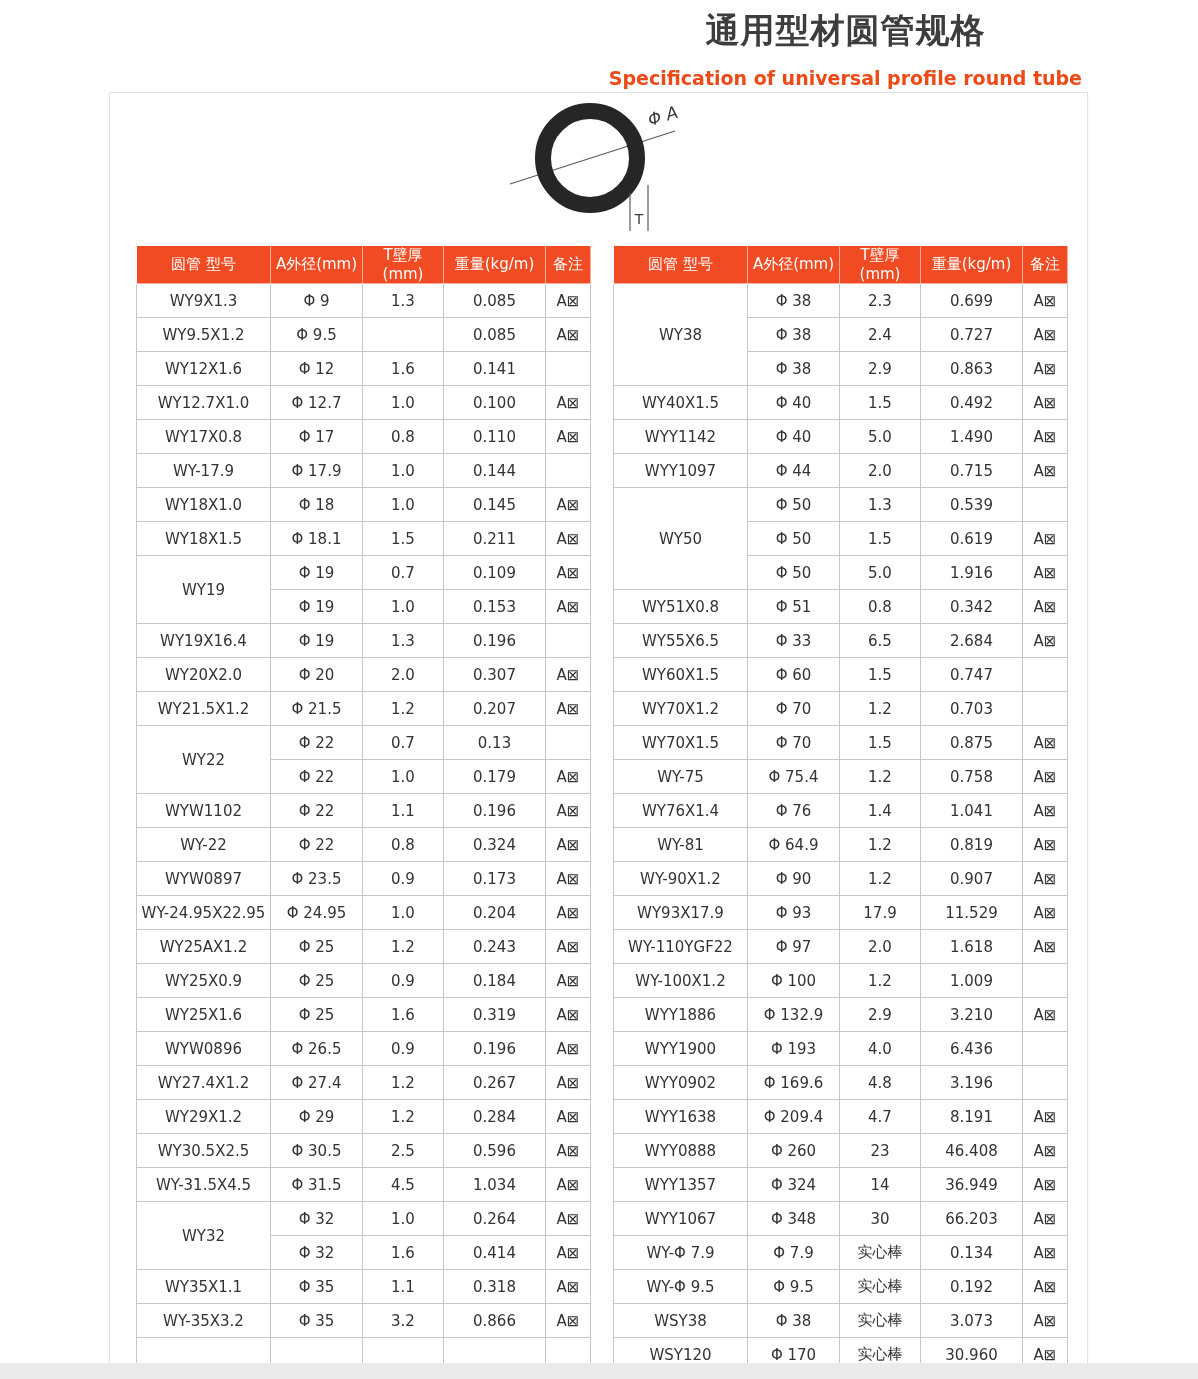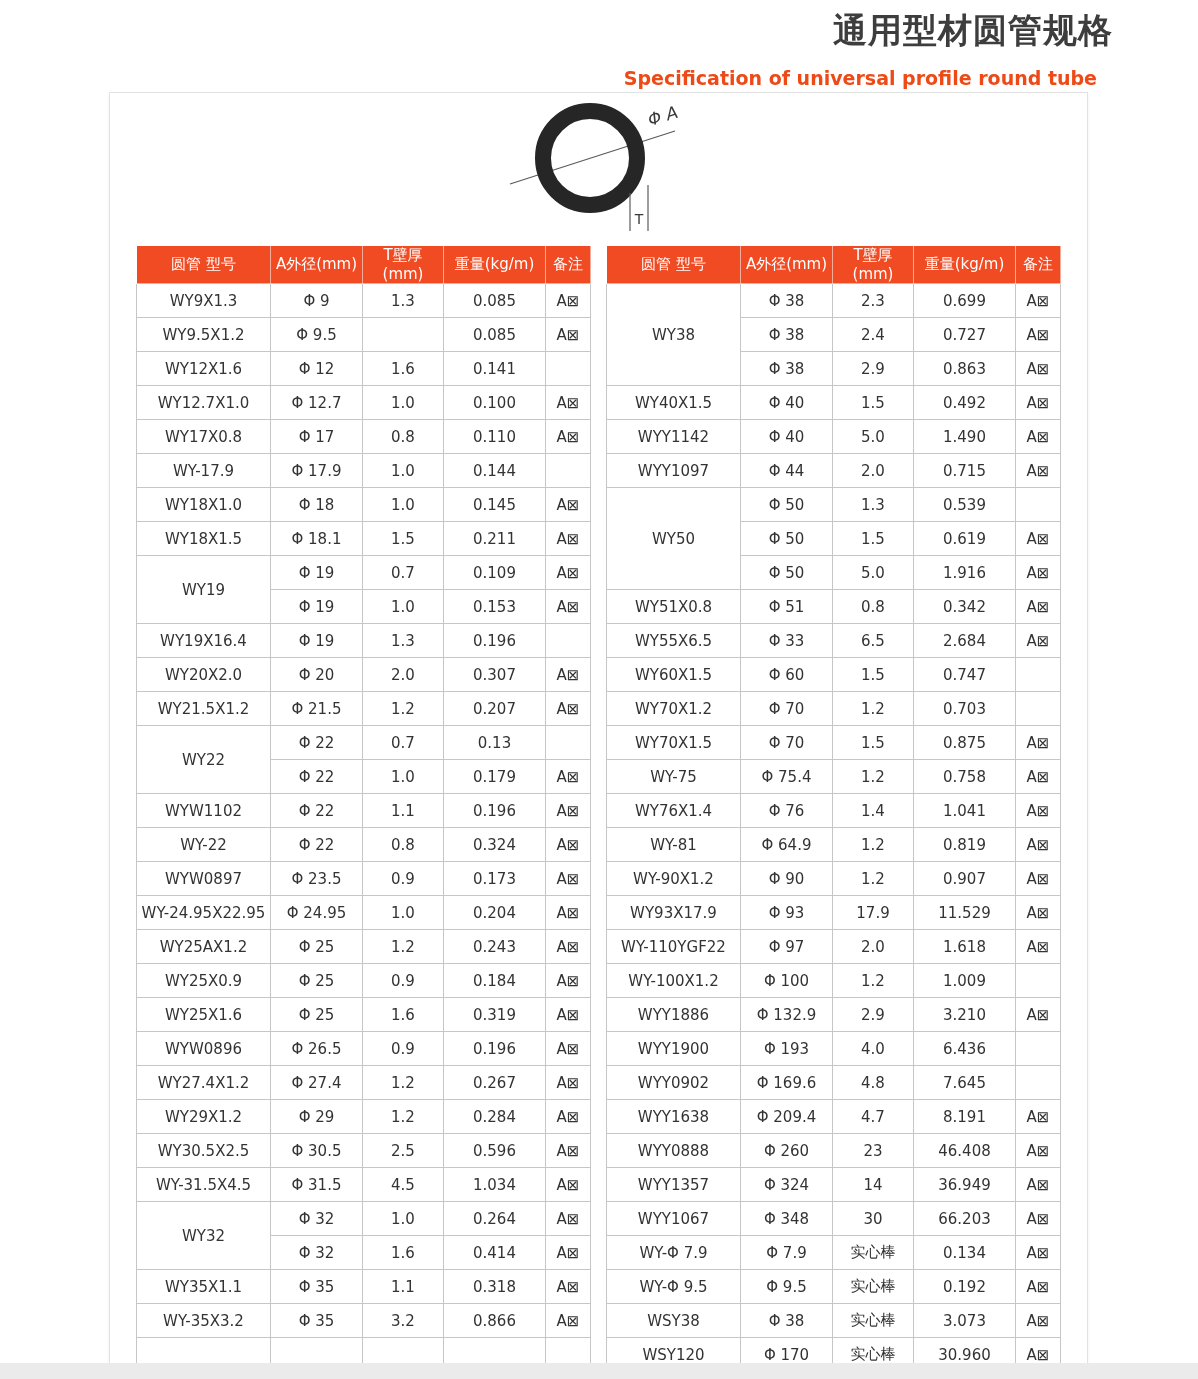--- a/index.html
+++ b/index.html
@@ -3,35 +3,35 @@
 <meta charset="utf-8">
 <style>
   html,body { margin:0; padding:0; }
   body {
     width:1198px; height:1379px;
     background:#ffffff;
     font-family:"DejaVu Sans","Liberation Sans",sans-serif;
     position:relative;
     overflow:hidden;
   }
-  .title-block { position:absolute; top:10px; right:85px; text-align:right; }
+  .title-block { position:absolute; top:10px; right:100px; text-align:center; }
   .title-cn { margin:0; font-size:34px; font-weight:bold; color:#3d3d3d; letter-spacing:1px; line-height:1.2; }
   .title-en { margin:16px; font-size:19px; font-weight:bold; color:#ed4a17; line-height:1.2; }
 
   .card {
     position:absolute; left:109px; top:92px; width:977px; height:1270px;
     background:#ffffff;
     border:1px solid #e2e2e2;
     box-shadow:0 2px 3px rgba(0,0,0,0.06);
   }
   .bottom-strip { position:absolute; left:0; bottom:0; width:1198px; height:16px; background:#ebebeb; }
 
   .diagram { position:absolute; left:360px; top:0; }
 
-  .tables { position:absolute; left:26px; top:152px; display:flex; gap:15px; }
+  .tables { position:absolute; left:26px; top:152px; display:flex; gap:22px; }
   table { border-collapse:collapse; table-layout:fixed; }
   col.c-model  { width:134px; }
   col.c-dia    { width:92px;  }
   col.c-thick  { width:81px;  }
   col.c-weight { width:102px; }
   col.c-remark { width:45px;  }
   th {
     background:#f04b23; color:#ffffff;
     font-size:15px; font-weight:normal;
     height:34px; padding:0;
@@ -478,21 +478,21 @@
             <td rowspan="1">WYY1900</td>
             <td>Φ 193</td>
             <td>4.0</td>
             <td>6.436</td>
             <td></td>
           </tr>
           <tr>
             <td rowspan="1">WYY0902</td>
             <td>Φ 169.6</td>
             <td>4.8</td>
-            <td>7.645</td>
+            <td>3.196</td>
             <td></td>
           </tr>
           <tr>
             <td rowspan="1">WYY1638</td>
             <td>Φ 209.4</td>
             <td>4.7</td>
             <td>8.191</td>
             <td>A⊠</td>
           </tr>
           <tr>

